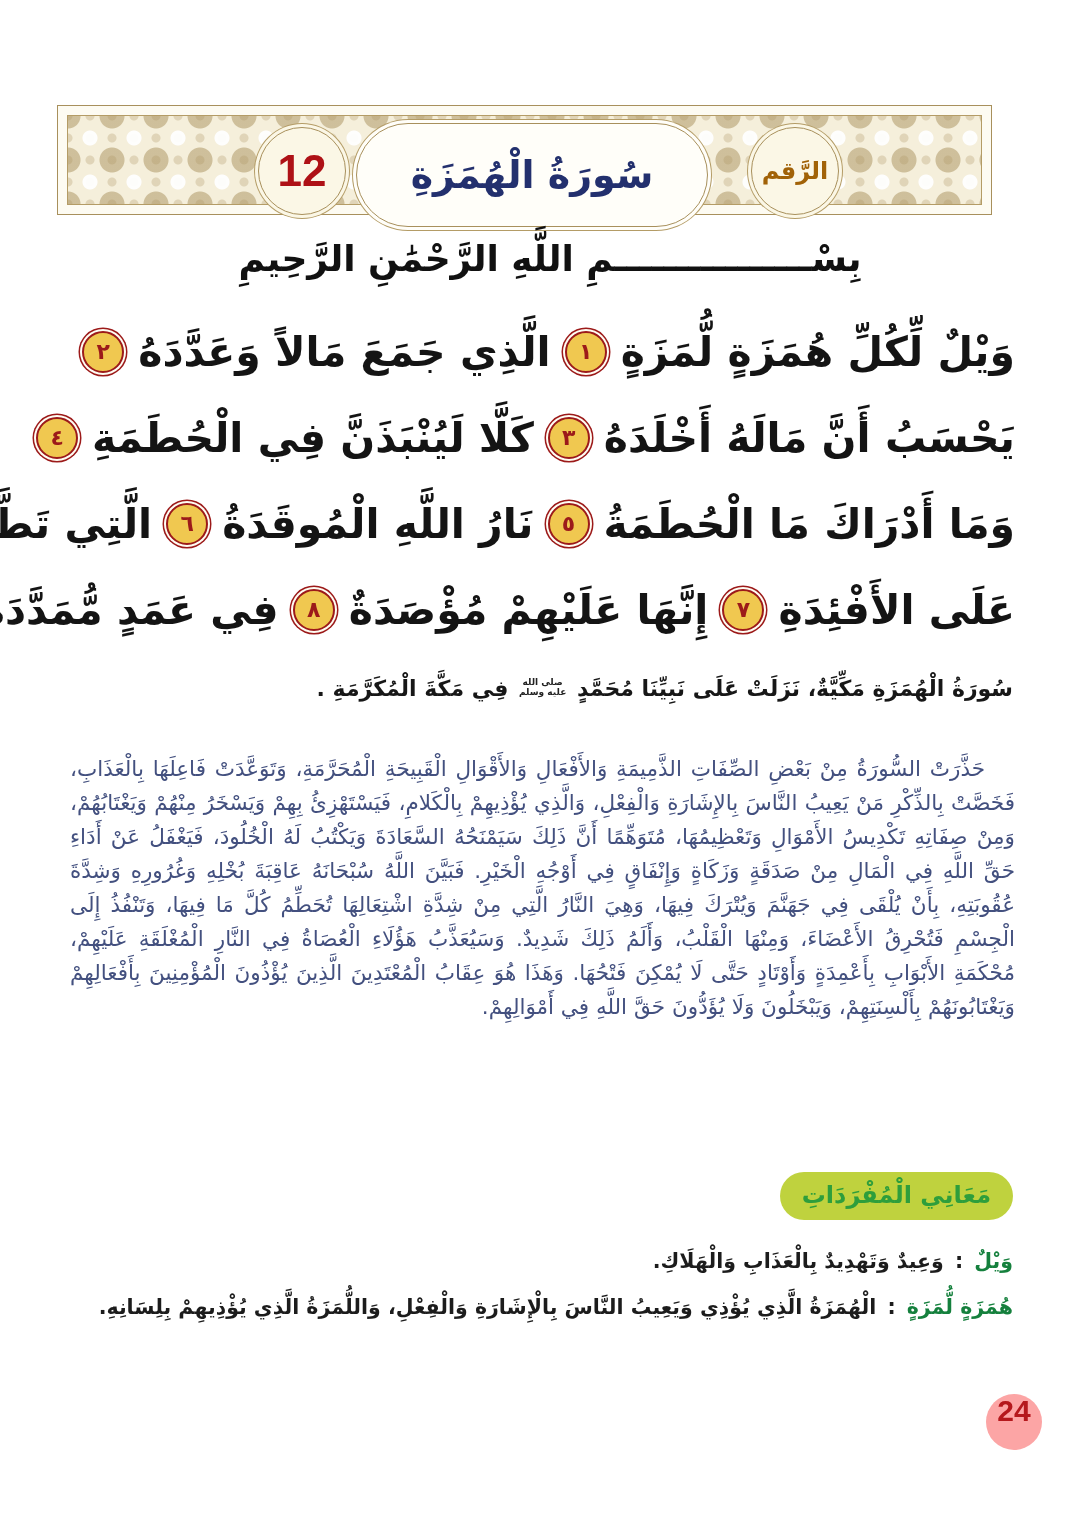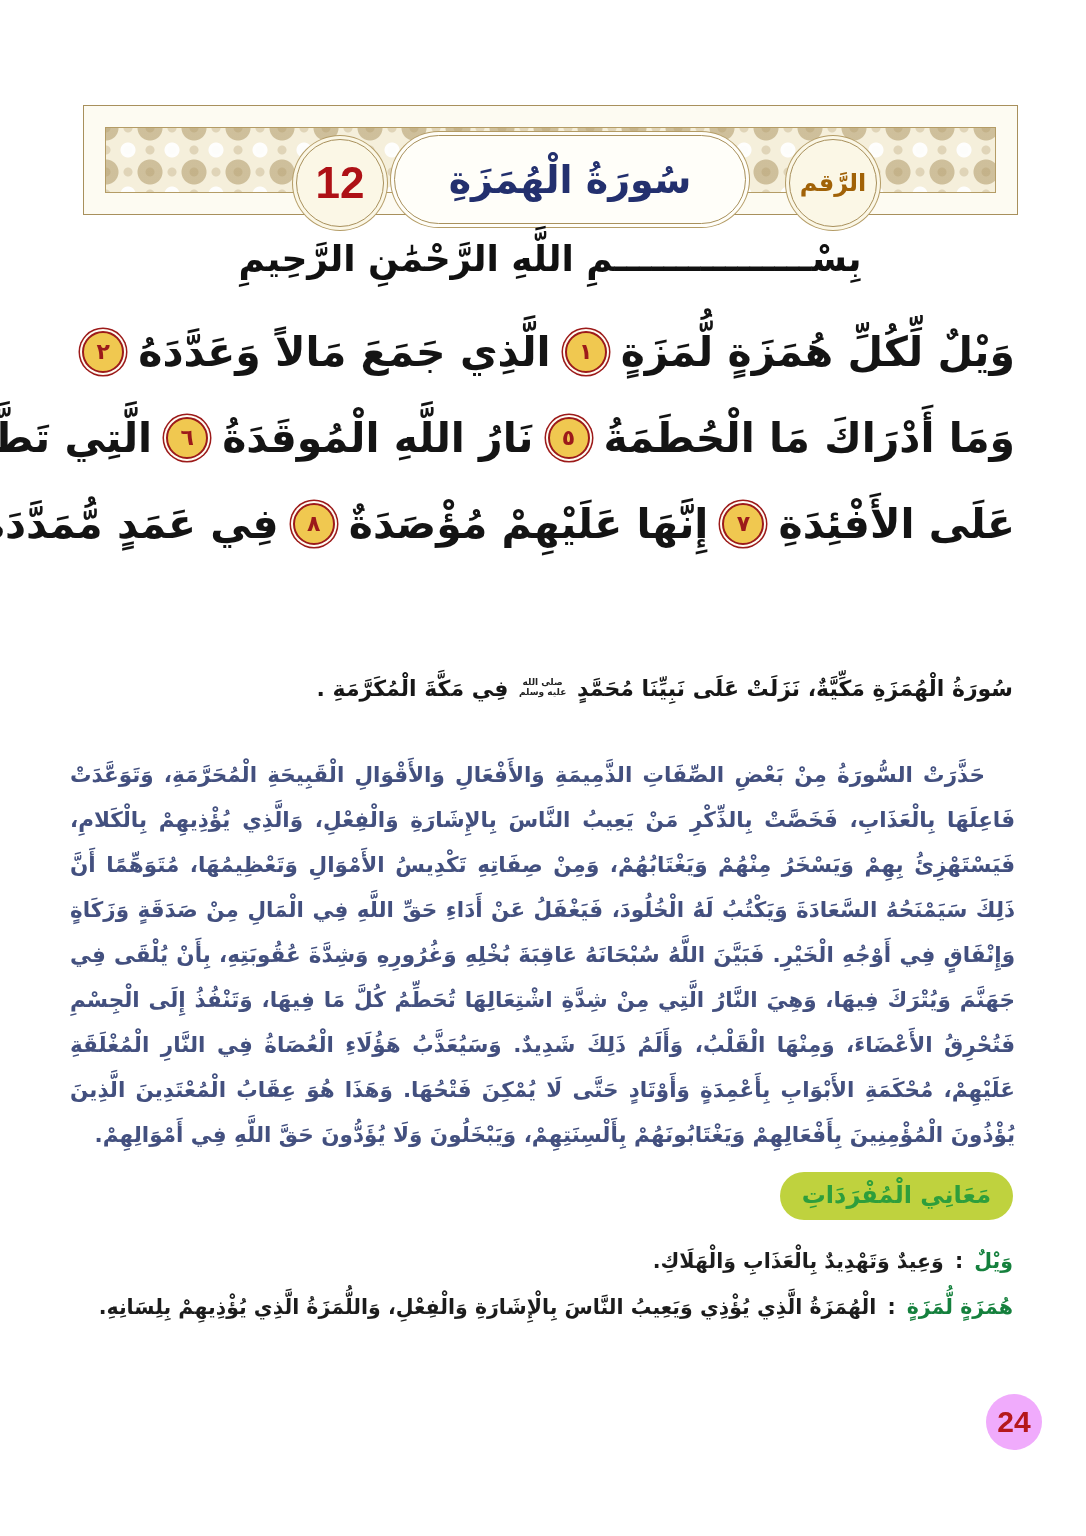--- a/index.html
+++ b/index.html
@@ -7,38 +7,38 @@
     width:1086px; height:1536px;
     background:#ffffff;
     font-family:"DejaVu Sans", sans-serif;
     position:relative;
     overflow:hidden;
   }
   .page { position:absolute; inset:0; }
 
   
   .banner {
-    position:absolute; left:83px; top:105px; width:935px; height:110px;
+    position:absolute; left:57px; top:105px; width:935px; height:110px;
     border:1.5px solid #a8905c;
-    padding:21px;
+    padding:9px;
     background:#fdfbf2;
   }
   .banner-inner {
     position:relative; width:100%; height:100%;
     border:1px solid #b49c66;
     background-color:#f5efdb;
     background-image:
       radial-gradient(circle, rgba(255,255,255,0.95) 0 7px, rgba(255,255,255,0) 8px),
       radial-gradient(circle, rgba(168,144,92,0.50) 0 12px, rgba(168,144,92,0) 13px),
       radial-gradient(circle, rgba(168,144,92,0.28) 0 4px, rgba(168,144,92,0) 5px);
     background-size:44px 44px, 44px 44px, 22px 22px;
     background-position:0 0, 22px 22px, 11px 11px;
   }
   .cartouche {
-    position:absolute; left:288px; top:7px; width:352px; height:89px;
+    position:absolute; left:288px; top:7px; width:352px; height:104px;
     background:#fffef9;
     border:1.5px solid #a8905c;
     border-radius:60px;
     box-shadow:0 0 0 3px #fffef9, 0 0 0 4px #b49c66;
     display:flex; align-items:center; justify-content:center;
   }
   .surah-title { color:#23306e; font-size:38px; font-weight:bold; direction:rtl; }
   .circle-ornament {
     position:absolute; top:11px; width:88px; height:88px; border-radius:50%;
     background:#fbf7e6; border:1.5px solid #a8905c;
@@ -98,43 +98,43 @@
     display:inline-block; vertical-align:middle;
     font-size:9px; font-weight:bold; line-height:1.1;
     text-align:center; color:#222; margin:0 3px;
     transform:translateY(-2px);
   }
 
   
   .commentary {
     position:absolute; left:70px; top:752px; width:945px;
     direction:rtl; text-align:justify;
-    font-size:21.5px; font-weight:bold;
-    line-height:45px;
+    font-size:21.5px; font-weight:normal;
+    line-height:34px;
     color:#43507f;
     text-indent:30px;
   }
 
   
   .vocab-badge-wrap { position:absolute; right:73px; top:1172px; }
   .vocab-list { position:absolute; right:73px; left:70px; top:1238px; direction:rtl; }
   .vocab-line {
     direction:rtl; text-align:right;
     font-size:20.5px; font-weight:bold; color:#1c1c1c;
     line-height:46px; white-space:nowrap;
   }
   .vocab-term { color:#15803d; }
   .vocab-sep  { color:#1c1c1c; padding:0 4px; }
 
   
   .page-num-circle {
     position:absolute; left:986px; top:1394px;
     width:56px; height:56px; border-radius:50%;
-    background:#f0abfc;
-    display:flex; align-items:center; justify-content:center;
+    background:#fca5a5;
+    display:flex; align-items:flex-start; justify-content:center;
   }
   .page-num {
     color:#b5181c; font-size:30px; font-weight:bold;
     font-family:"Liberation Sans", sans-serif;
   }
 </style>
 </head>
 <body>
 
 <div class="page">
@@ -150,20 +150,21 @@
       <div class="circle-ornament raqm-circle">
         <span class="raqm-label">الرَّقم</span>
       </div>
     </div>
   </div>
 
   <div class="basmala">بِسْــــــــــــــــمِ اللَّهِ الرَّحْمَٰنِ الرَّحِيمِ</div>
 
   <div class="quran" id="quran-lines">
       <div class="quran-line"><span class="qtext">وَيْلٌ لِّكُلِّ هُمَزَةٍ لُّمَزَةٍ</span><span class="verse-badge">١</span><span class="qtext">الَّذِي جَمَعَ مَالاً وَعَدَّدَهُ</span><span class="verse-badge">٢</span></div>
+      <div class="quran-line"><span class="qtext">يَحْسَبُ أَنَّ مَالَهُ أَخْلَدَهُ</span><span class="verse-badge">٣</span><span class="qtext">كَلَّا لَيُنْبَذَنَّ فِي الْحُطَمَةِ</span><span class="verse-badge">٤</span></div>
       <div class="quran-line"><span class="qtext">وَمَا أَدْرَاكَ مَا الْحُطَمَةُ</span><span class="verse-badge">٥</span><span class="qtext">نَارُ اللَّهِ الْمُوقَدَةُ</span><span class="verse-badge">٦</span><span class="qtext">الَّتِي تَطَّلِعُ</span></div>
       <div class="quran-line"><span class="qtext">عَلَى الأَفْئِدَةِ</span><span class="verse-badge">٧</span><span class="qtext">إِنَّهَا عَلَيْهِمْ مُؤْصَدَةٌ</span><span class="verse-badge">٨</span><span class="qtext">فِي عَمَدٍ مُّمَدَّدَةٍ</span></div>
     </div>
 
   <div class="concept-row">
     <span class="concept-intro">
       <span>سُورَةُ الْهُمَزَةِ مَكِّيَّةٌ، نَزَلَتْ عَلَى نَبِيِّنَا مُحَمَّدٍ</span>
       <span class="pbuh">
         <span style="display:block">صلى الله</span>
         <span style="display:block">عليه وسلم</span>

